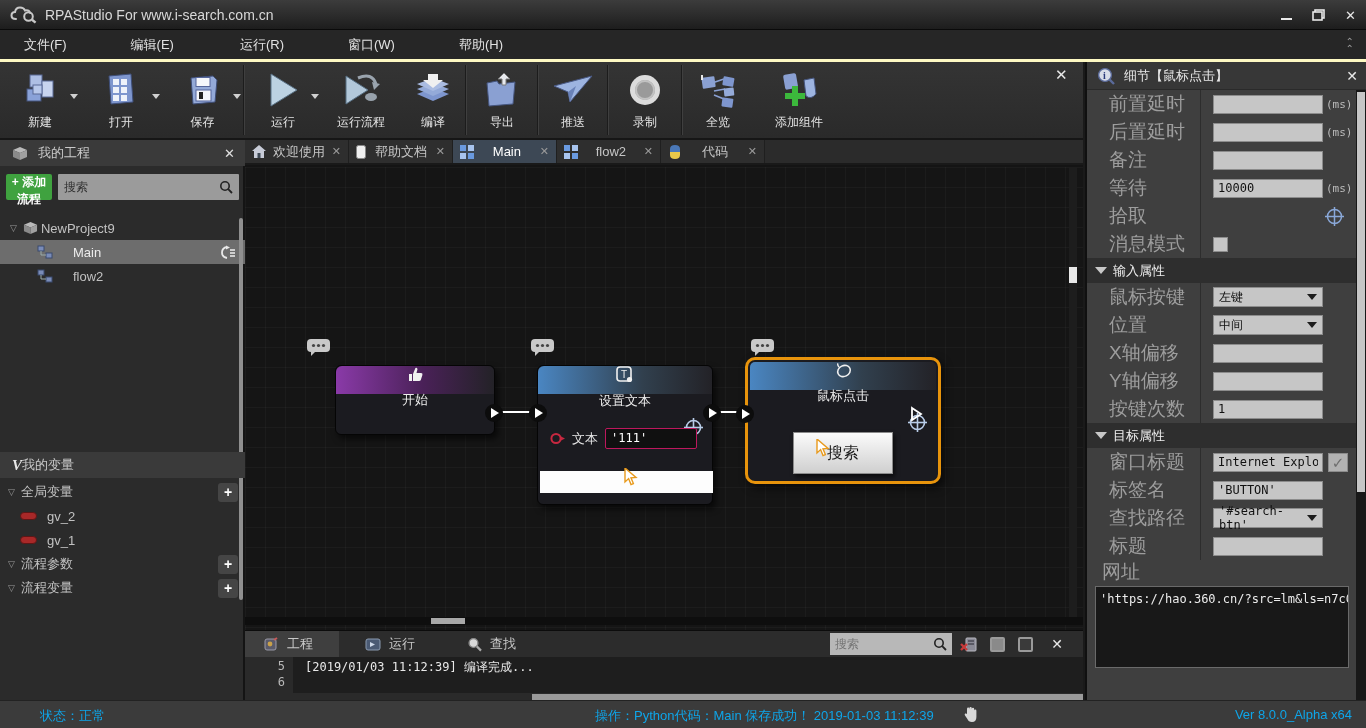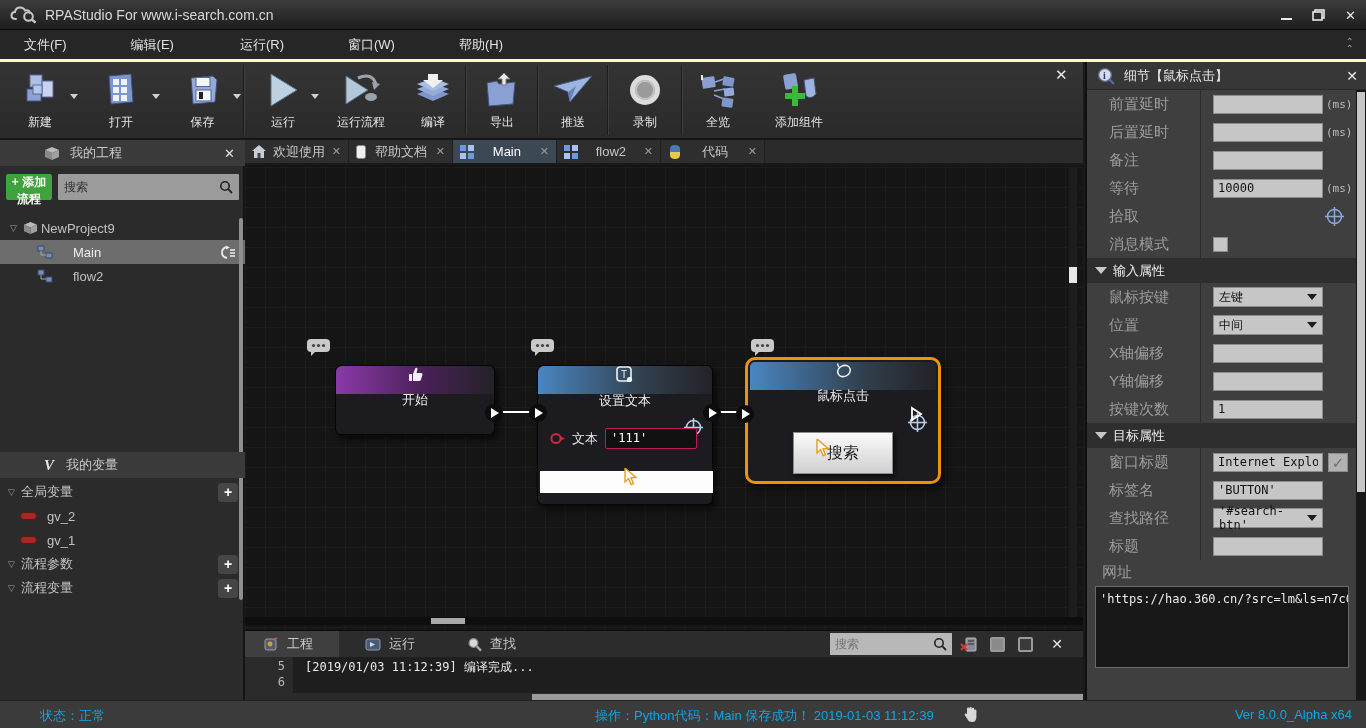--- a/index.html
+++ b/index.html
@@ -30,21 +30,21 @@
   .tbtn .ticon { height:44px; display:flex; align-items:center; }
   .tbtn .tlabel { margin-top:2px; white-space:nowrap; }
   .tdrop { position:absolute; right:2px; top:32px; width:0; height:0;
     border-left:4px solid transparent; border-right:4px solid transparent; border-top:5px solid #d0d0d0; }
   .tb-sep { width:2px; height:70px; margin-top:3px; background:#1c1c1c; border-right:1px solid #3f3f3f; }
   .tb-close { position:absolute; left:1055px; top:66px; color:#e8e8e8; font-size:15px; }
 
   
   .sidebar { left:0; top:140px; width:245px; height:560px; background:#2b2b2b; border-right:2px solid #141414; }
   .phead { position:absolute; left:0; width:245px; height:26px; background:#3a3a3a;
-    display:flex; align-items:center; color:#c9c9c9; font-size:13px;padding-left:32px; }
+    display:flex; align-items:center; color:#c9c9c9; font-size:13px; }
   .phead .px { position:absolute; right:10px; color:#e0e0e0; font-size:13px; }
   .addrow { position:absolute; left:6px; top:34px; width:233px; height:26px; display:flex; gap:6px; }
   .add-flow-btn { width:86px; height:26px; background:#3fa23f; color:#fff; font-size:12px; font-weight:bold;
     border:none; border-radius:2px; }
   .sbox { flex:1; height:26px; background:#9b9b9b; display:flex; align-items:center; padding:0 6px; border-radius:1px; }
   .sbox input { flex:1; background:transparent; border:none; outline:none; font-size:12px; color:#222; }
   .sbox input::placeholder { color:#333; }
   .trow { position:absolute; left:0; width:245px; height:24px; display:flex; align-items:center; color:#c2c2c2; font-size:13px; }
   .trow.sel { background:#6d6d6d; color:#ececec; }
   .vscroll-left { position:absolute; left:239px; top:78px; width:4px; height:382px; background:#8f8f8f; border-radius:2px; }
@@ -121,21 +121,21 @@
   .props-head { position:absolute; left:0; top:0; width:281px; height:28px; background:#373737;
     display:flex; align-items:center; gap:9px; padding:0 10px; color:#e8e8e8; font-size:13px;
     border-bottom:1px solid #2a2a2a; }
   .props-head .px { margin-left:auto; font-size:14px; color:#e8e8e8; }
   .props-body { position:absolute; left:0; top:28px; width:271px; height:610px; overflow:hidden; }
   .sechead { height:25px; background:#2e2e2e; display:flex; align-items:center; gap:6px;
     padding:0 8px; color:#f0f0f0; font-size:13px; }
   .sechead .tri { width:0; height:0; border-left:6px solid transparent; border-right:6px solid transparent;
     border-top:7px solid #c8c8c8; }
   .prow { height:28px; display:flex; align-items:center; }
-  .plabel { width:113px; padding-left:22px; color:#9d9d9d; font-size:15px; white-space:nowrap; }
+  .plabel { width:113px; padding-left:22px; color:#9d9d9d; font-size:19px; white-space:nowrap; }
   .pctl { flex:1; height:28px; border-left:1px solid #2d2d2d; display:flex; align-items:center; padding-left:12px; }
   .pinput { width:110px; height:19px; background:#c6c6c6; border:1px solid #8c8c8c;
     font:12px "DejaVu Sans Mono",monospace; color:#111; padding:1px 4px; white-space:nowrap; overflow:hidden; }
   .psel { width:110px; height:20px; background:#c6c6c6; border:1px solid #8c8c8c; display:flex;
     align-items:center; justify-content:space-between; padding:0 5px; font-size:12px; color:#111; }
   .psel .caret { width:0; height:0; border-left:5px solid transparent; border-right:5px solid transparent;
     border-top:6px solid #1c1c1c; }
   .ms { margin-left:3px; color:#bdbdbd; font:11px "DejaVu Sans Mono",monospace; }
   .pcheck { width:15px; height:15px; background:#c6c6c6; border:1px solid #8c8c8c; }
   .bigcheck { width:20px; height:19px; background:#b2b2b2; border:1px solid #8c8c8c; margin-left:5px;
@@ -380,21 +380,21 @@
           <rect x="9" y="8" width="6" height="5" fill="#7a8cb8" stroke="#3a4a6e"></rect>
           <path d="M4 6 L4 10 L9 10" stroke="#9aa" fill="none"></path>
         </svg>
     </span>
     <span style="margin-left:20px">flow2</span>
   </div>
   <div class="vscroll-left"></div>
 
   <div class="phead" style="top:312px">
     <span style="margin-left:12px;font-family:'Liberation Serif',serif;font-style:italic;font-weight:bold;font-size:15px;color:#e8e8e8">V</span>
-    <span style="margin-left:12px">我的变量</span>
+    <span style="margin-left:0">我的变量</span>
   </div>
   <div class="trow" style="top:340px">
     <span style="margin-left:8px;color:#9a9a9a;font-size:9px">▽</span>
     <span style="margin-left:6px">全局变量</span>
     <span class="plus-btn">+</span>
   </div>
   <div class="trow" style="top:364px">
     <span class="redpill" style="margin-left:20px"></span>
     <span style="margin-left:10px">gv_2</span>
   </div>

